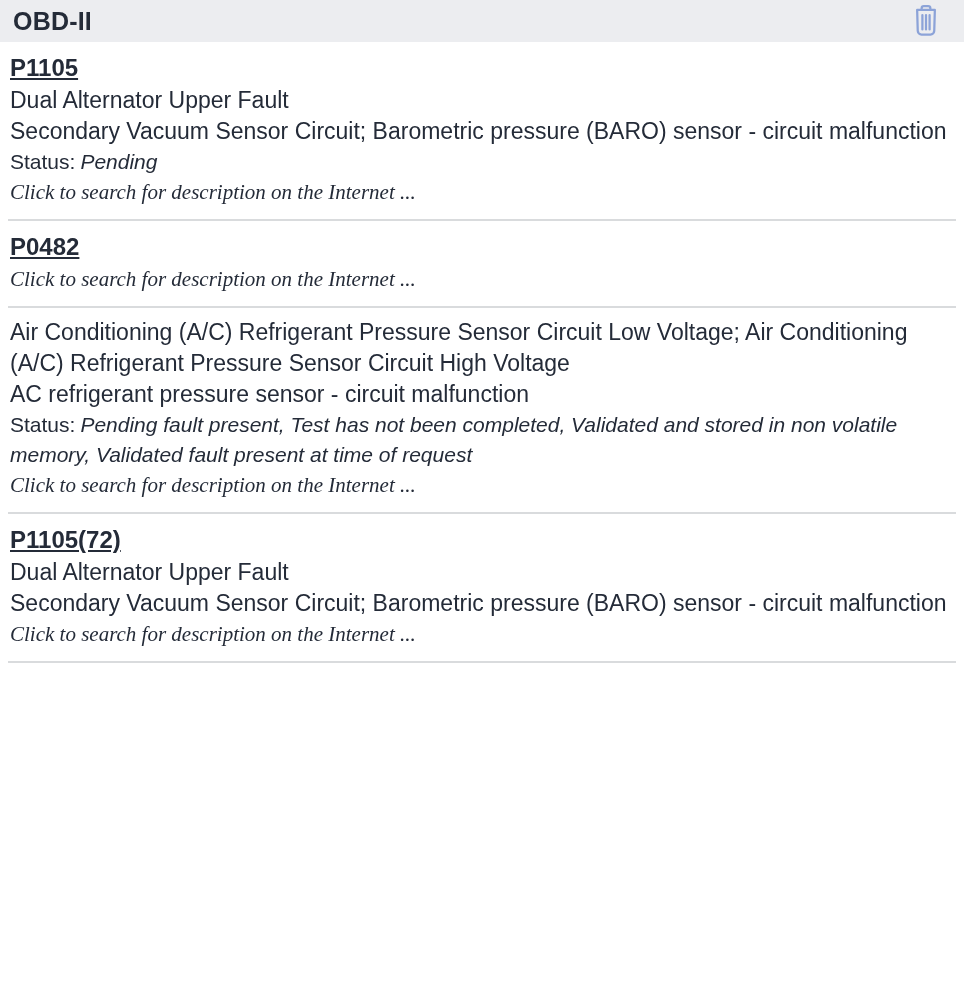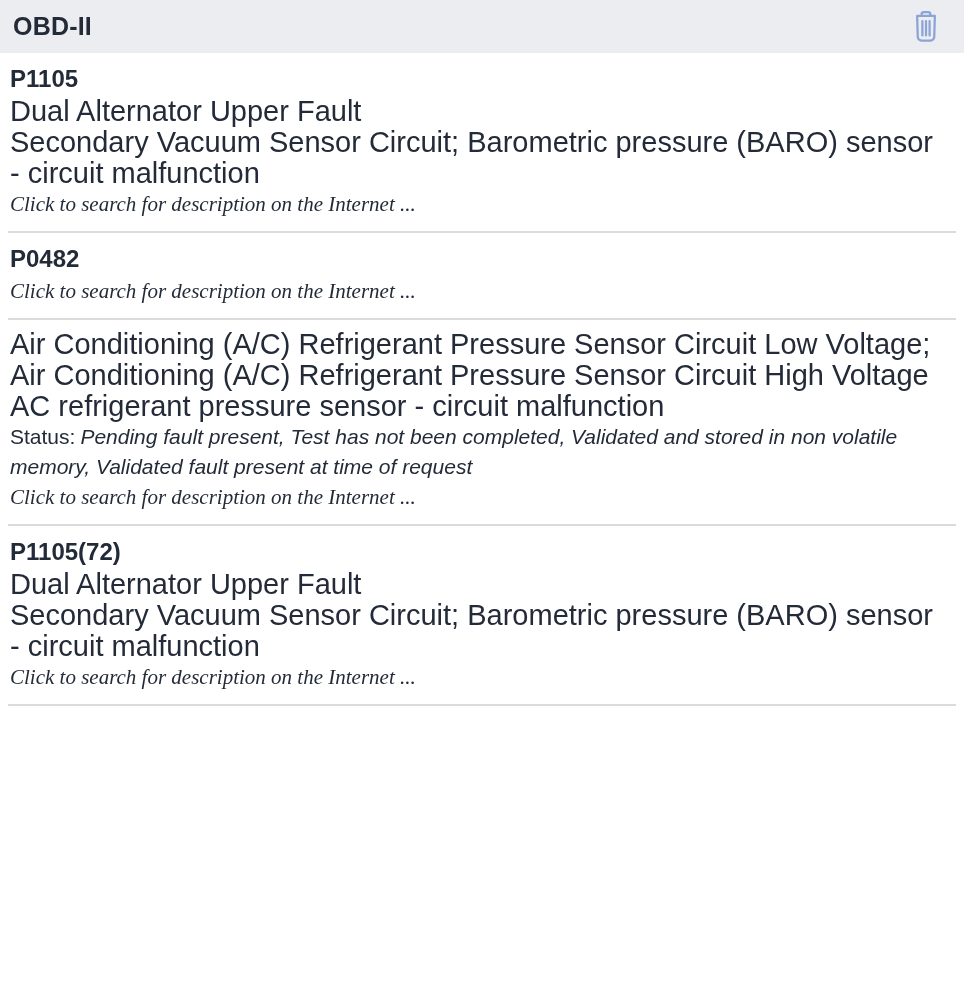--- a/index.html
+++ b/index.html
@@ -12,21 +12,21 @@
   *{margin:0;padding:0;box-sizing:border-box;}
   html,body{width:964px;}
   body{
     min-height:1000px;
     background:var(--bg);
     font-family:"Liberation Sans","DejaVu Sans",sans-serif;
     color:var(--text);
     overflow-x:hidden;
   }
   .app-header{
-    height:53px;
+    height:42px;
     background:var(--header-bg);
     display:flex;
     align-items:center;
     justify-content:space-between;
     padding:0 16px 0 13px;
   }
   .page-title{
     font-size:25px;
     font-weight:700;
     letter-spacing:0.2px;
@@ -46,23 +46,24 @@
   .dtc-entry{
     margin:0 8px;
     padding:9px 6px 12px 2px;
     border-bottom:2px solid var(--divider);
     cursor:pointer;
   }
   .dtc-code{
     font-size:24px;
     font-weight:700;
     line-height:34px;
+    text-decoration:underline;
   }
   .dtc-desc{
-    font-size:29px;
+    font-size:23px;
     line-height:31px;
   }
   .dtc-status{
     font-size:21px;
     line-height:30px;
   }
   .status-value{
     font-style:italic;
     margin-left:5px;
   }
@@ -91,20 +92,21 @@
   </button>
 </header>
 
 <ul class="dtc-list">
   <li class="dtc-entry">
     <div class="dtc-code">P1105</div>
     <div class="dtc-descriptions">
         <div class="dtc-desc">Dual Alternator Upper Fault</div>
         <div class="dtc-desc">Secondary Vacuum Sensor Circuit; Barometric pressure (BARO) sensor - circuit malfunction</div>
       </div>
+    <div class="dtc-status"><span class="status-label">Status:</span><em class="status-value">Pending</em></div>
     <div class="search-hint">Click to search for description on the Internet ...</div>
   </li>
 
   <li class="dtc-entry">
     <div class="dtc-code">P0482</div>
     <div class="search-hint">Click to search for description on the Internet ...</div>
   </li>
 
   <li class="dtc-entry">
     <div class="dtc-descriptions">

